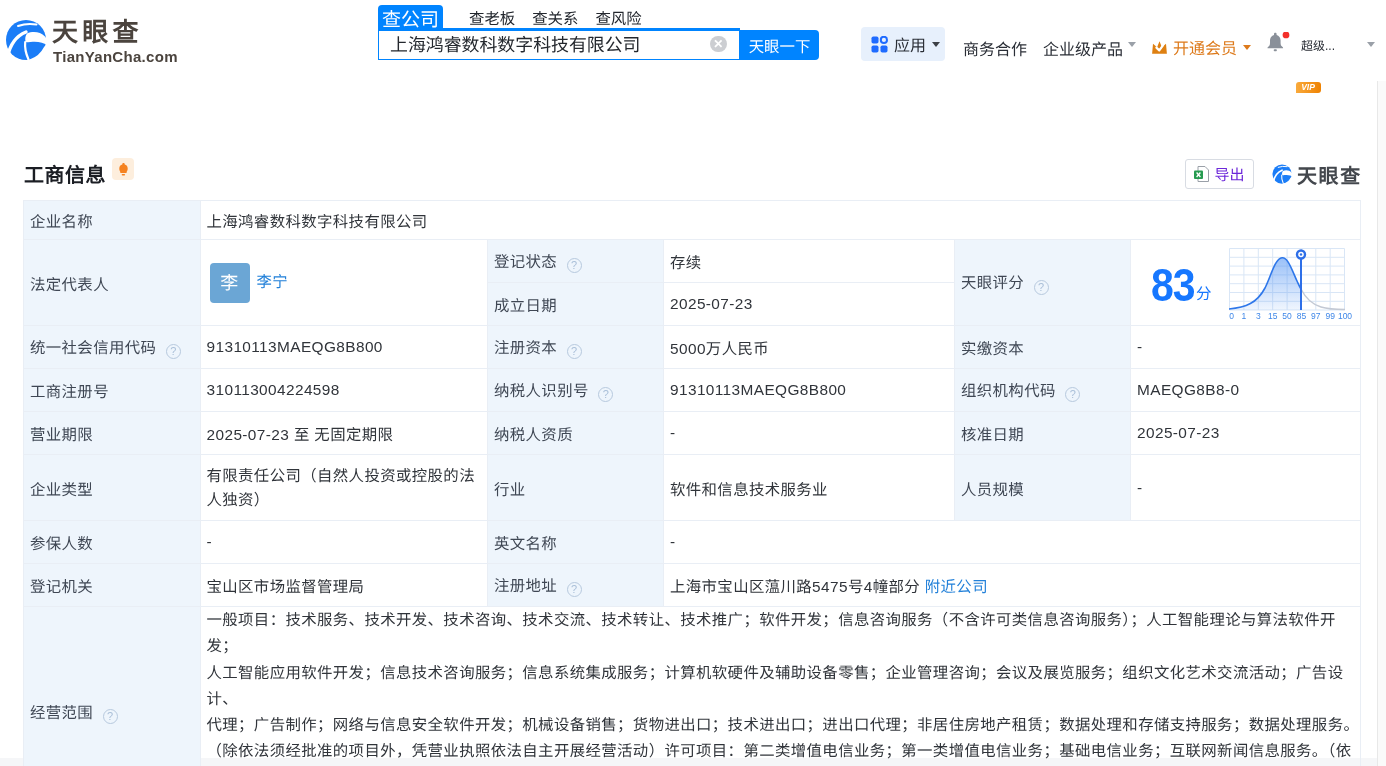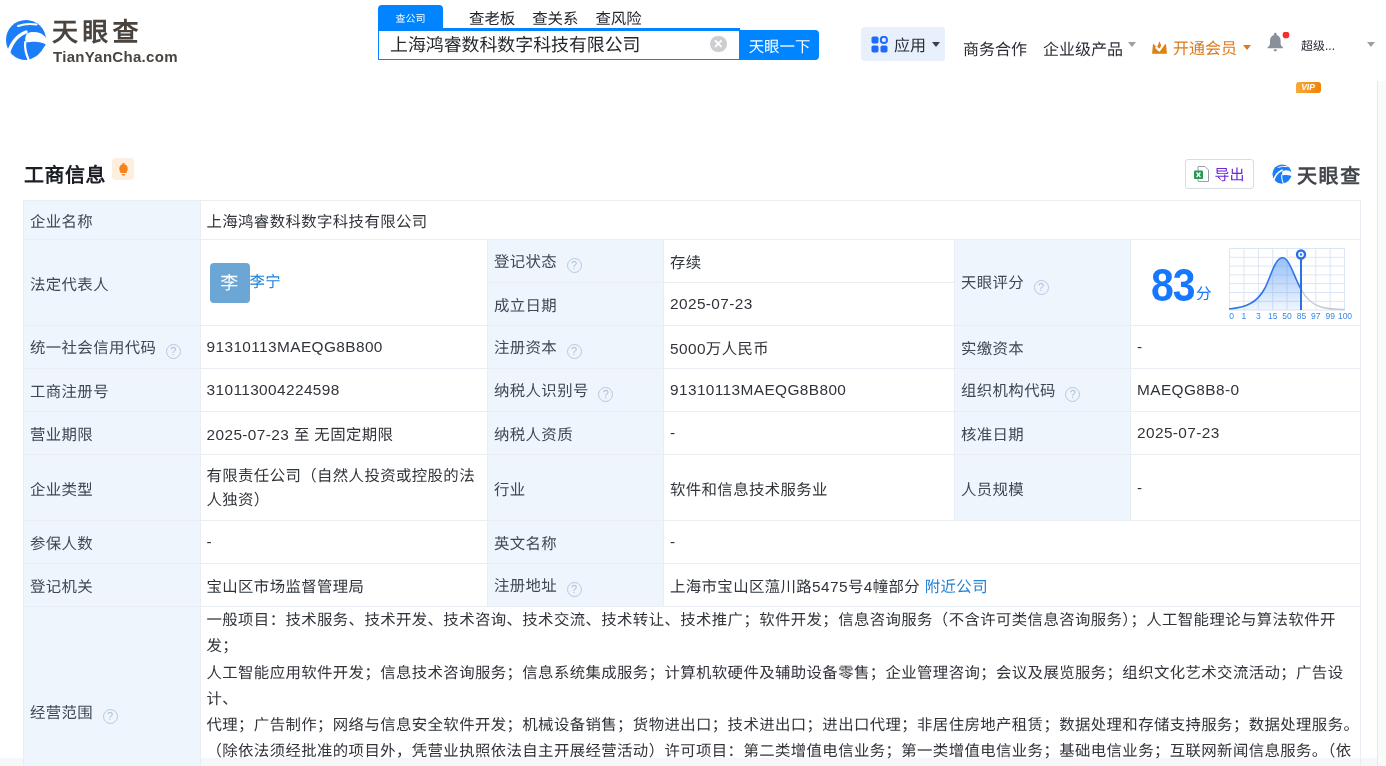--- a/index.html
+++ b/index.html
@@ -14,21 +14,21 @@
 #logo-txt { left:52px; top:19px; font-size:26px; font-weight:bold; color:#4b443e; letter-spacing:4.2px; line-height:26px; }
 #logo-sub { left:53px; top:47.5px; font-size:15px; font-weight:bold; color:#4b443e; letter-spacing:0.3px; }
 #redbadge { left:149px; top:14px; width:215px; height:46px; border-radius:3px;
   background:linear-gradient(180deg,#dc352a,#c4170d); color:#fff;
   display:flex; flex-direction:column; justify-content:center; padding:0 8px; }
 #redbadge .l1 { font-size:13.5px; letter-spacing:6.4px; line-height:19px; white-space:nowrap; }
 #redbadge .l2 { font-size:13.2px; letter-spacing:0.1px; line-height:19px; white-space:nowrap; }
 
 
 #stabs { left:378px; top:5px; height:24.5px; display:flex; align-items:center; }
-#stabs .t0 { width:65px; height:24.5px; background:#0084ff; color:#fff; font-size:10px;
+#stabs .t0 { width:65px; height:24.5px; background:#0084ff; color:#fff; font-size:19px;
   border-radius:4px 4px 0 0; display:flex; align-items:center; justify-content:center; }
 #stabs .t { font-size:15.4px; color:#23272e; margin-left:17px; }
 #stabs .t:nth-child(2) { margin-left:26px; }
 #sline { left:378px; top:27.5px; width:362px; height:2px; background:#0084ff; }
 #sinput { left:378px; top:29.5px; width:362px; height:30.5px; border:1px solid #0084ff; background:#fff;
   font-size:17.9px; color:#24282e; line-height:28.5px; padding-left:11px; white-space:nowrap; }
 #sclear { left:710px; top:35.5px; width:16.5px; height:16.5px; border-radius:50%; background:#ccced2;
   color:#fff; font-size:12px; line-height:16.5px; text-align:center; font-weight:bold; }
 #sbtn { left:740px; top:29.5px; width:79px; height:30.5px; background:#0084ff; color:#fff;
   font-size:15.4px; border-radius:0 4px 4px 0; display:flex; align-items:center; justify-content:center; }
@@ -189,21 +189,21 @@
         <col style="width:176px">
         <col style="width:230px">
     </colgroup>
     <tbody>
         <tr style="height:39px">
       <td class="lb">企业名称</td>
       <td colspan="5">上海鸿睿数科数字科技有限公司</td>
     </tr>
     <tr style="height:43px">
       <td class="lb" rowspan="2">法定代表人</td>
-      <td rowspan="2"><span style="display:inline-block;width:3px"></span><span id="avatar">李</span><a class="lnk" style="">李宁</a></td>
+      <td rowspan="2"><span style="display:inline-block;width:3px"></span><span id="avatar">李</span><a class="lnk" style="margin-left:7px">李宁</a></td>
       <td class="lb">登记状态 <span class="qmark">?</span></td>
       <td class="green">存续</td>
       <td class="lb" rowspan="2">天眼评分 <span class="qmark">?</span></td>
       <td rowspan="2" id="scorecell"></td>
     </tr>
     <tr style="height:43px">
       <td class="lb">成立日期</td>
       <td>2025-07-23</td>
     </tr>
     <tr style="height:43px">

